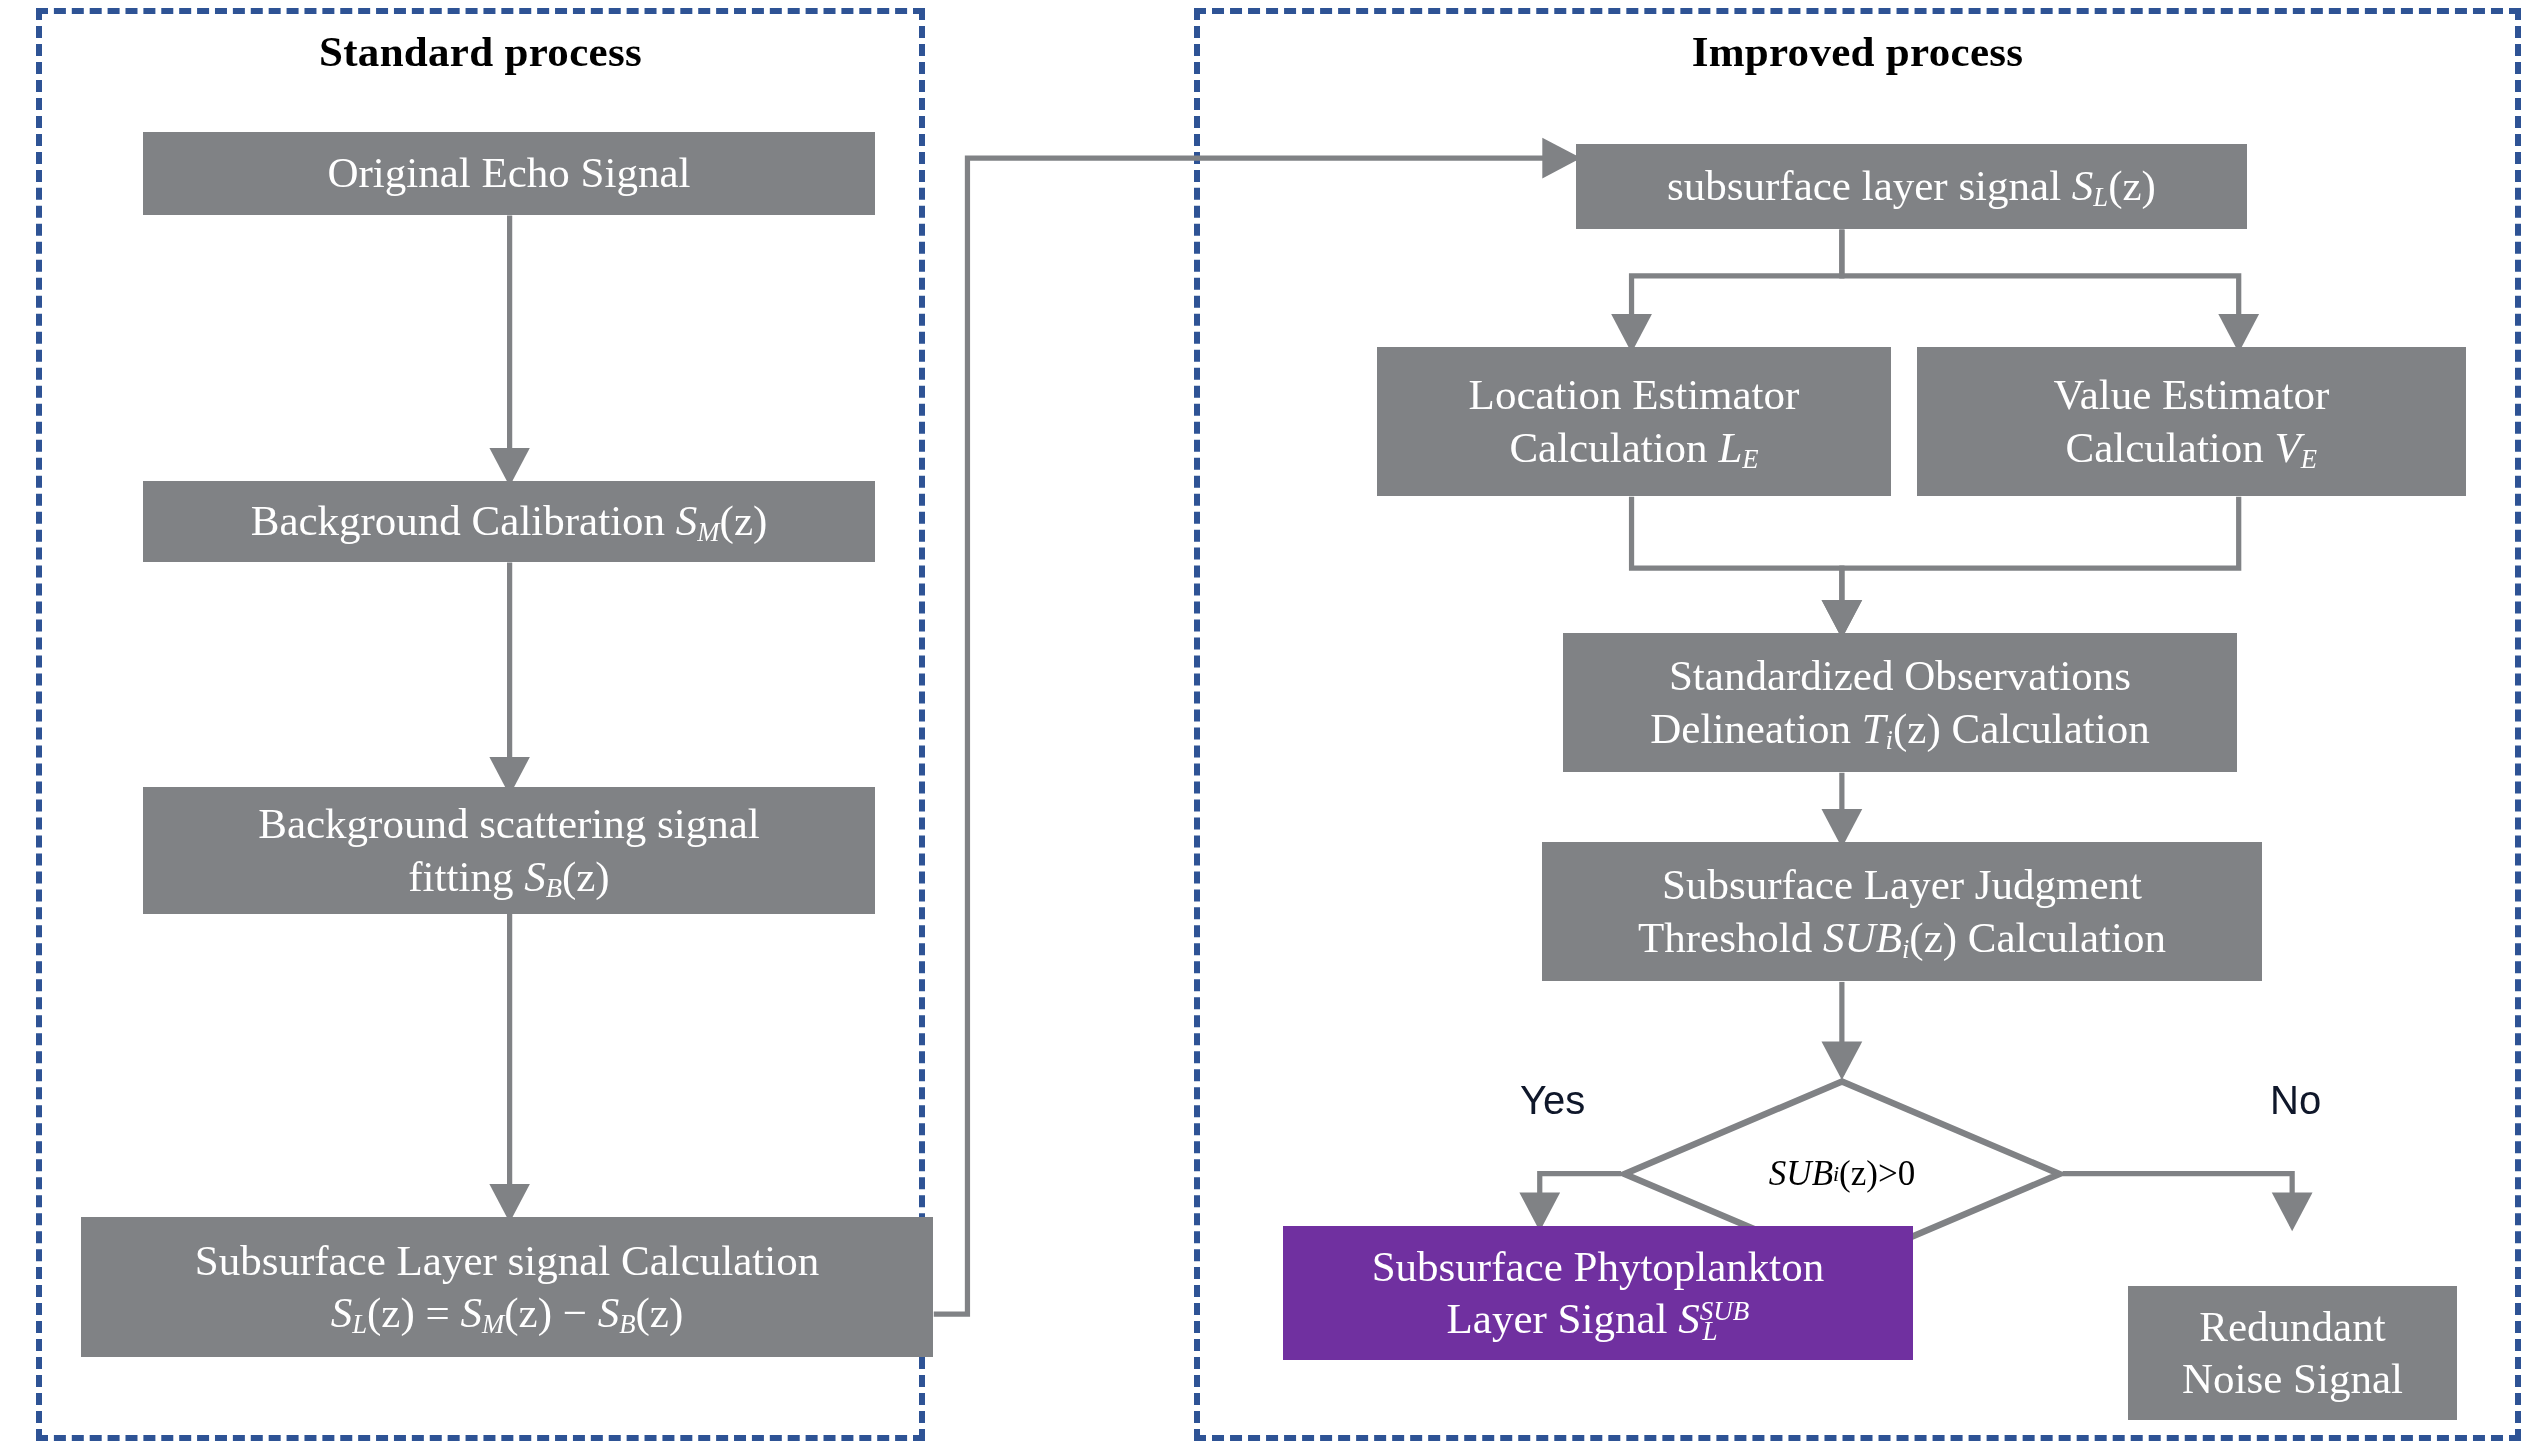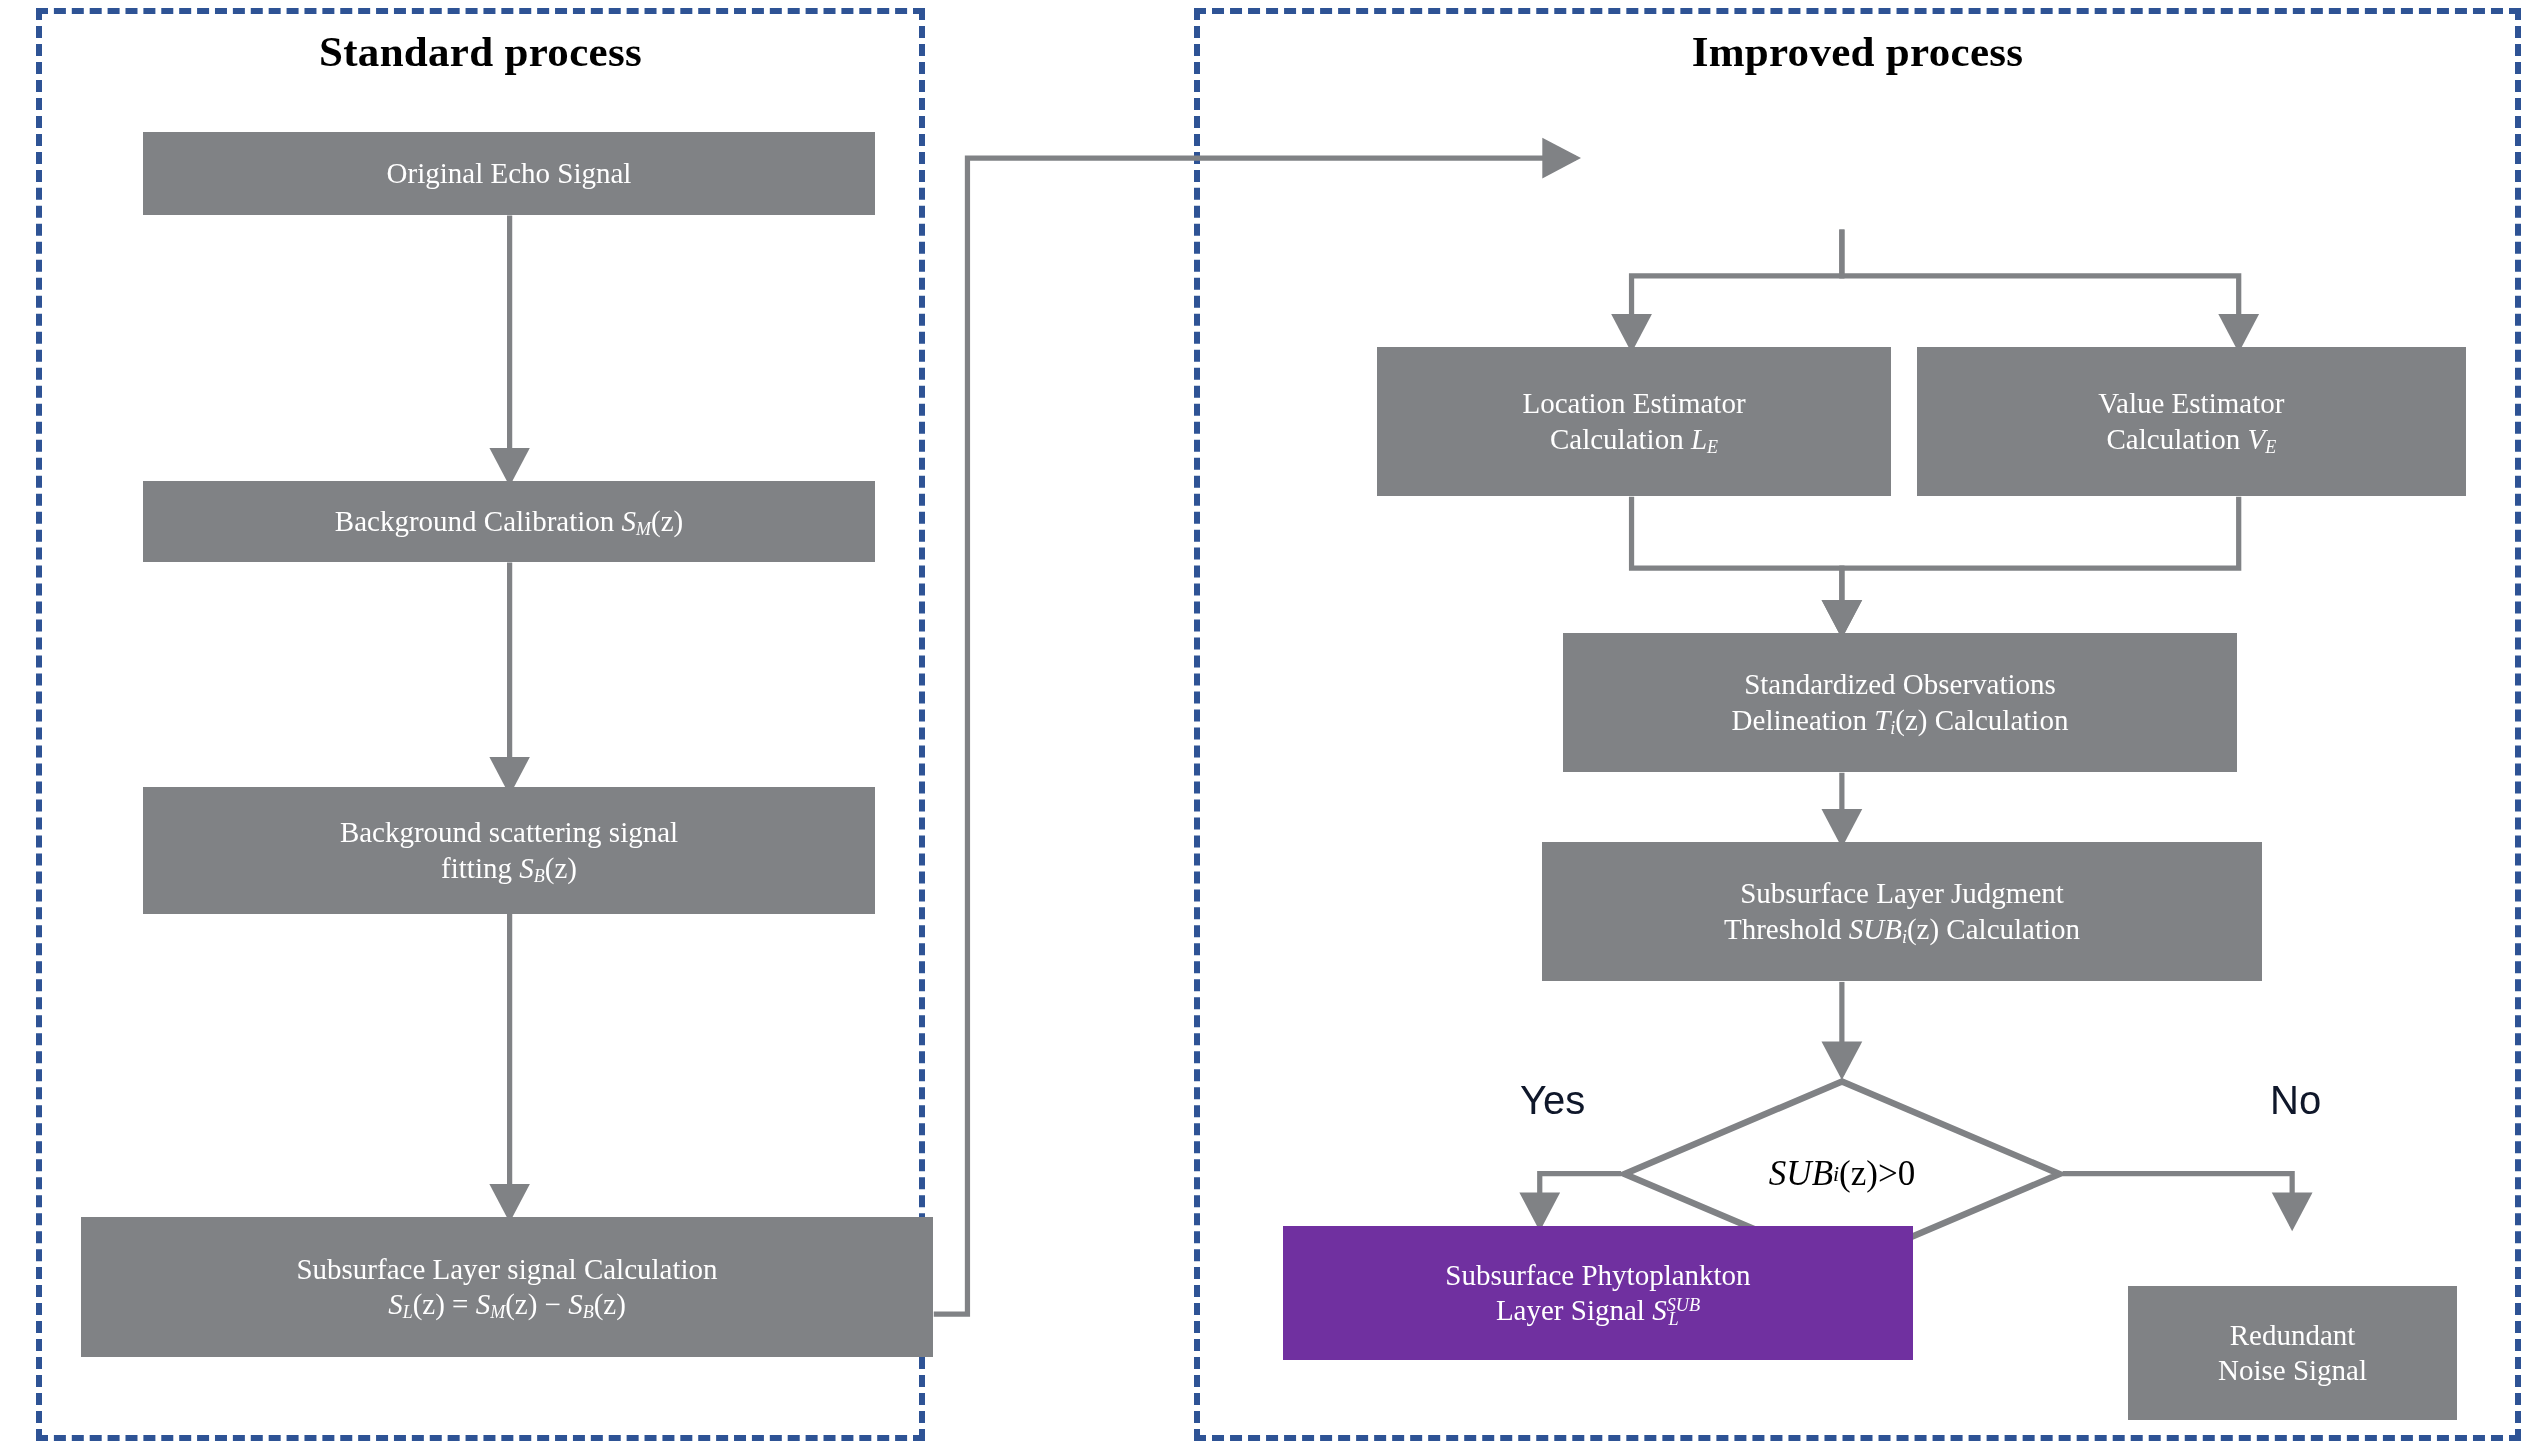--- a/index.html
+++ b/index.html
@@ -45,21 +45,21 @@
 
   
   .node {
     position: absolute;
     box-sizing: border-box;
     display: flex;
     align-items: center;
     justify-content: center;
     text-align: center;
     color: #ffffff;
-    font-size: 29px;
+    font-size: 43px;
     line-height: 1.22;
     padding: 2.3px 9.3px;
     background: #808285;
     font-family: "Liberation Serif", "DejaVu Serif", serif;
   }
   .node.purple { background: #7030A0; }
   .node span.txt { display: block; width: 100%; }
 
   
   i.v { font-style: italic; }
@@ -167,20 +167,23 @@
   </div>
 
   <div class="node" id="n-scatter" style="left:143px; top:787px; width:732px; height:127px;">
     <span class="txt"><span>Background scattering signal</span><br><span>fitting </span><i class="v">S</i><sub class="s">B</sub><span>(z)</span></span>
   </div>
 
   <div class="node" id="n-sub-calc" style="left:81px; top:1217px; width:852px; height:140px;">
     <span class="txt"><span>Subsurface Layer signal Calculation</span><br><i class="v">S</i><sub class="s">L</sub><span>(z) = </span><i class="v">S</i><sub class="s">M</sub><span>(z) − </span><i class="v">S</i><sub class="s">B</sub><span>(z)</span></span>
   </div>
 
+  <div class="node" id="n-sl" style="left:1576px; top:144px; width:671px; height:85px;">
+    <span class="txt"><span>subsurface layer signal </span><i class="v">S</i><sub class="s">L</sub><span>(z)</span></span>
+  </div>
 
   <div class="node" id="n-loc" style="left:1377px; top:347px; width:514px; height:149px;">
     <span class="txt"><span>Location Estimator</span><br><span>Calculation </span><i class="v">L</i><sub class="s">E</sub></span>
   </div>
 
   <div class="node" id="n-val" style="left:1917px; top:347px; width:549px; height:149px;padding-left:9px;">
     <span class="txt"><span>Value Estimator</span><br><span>Calculation </span><i class="v">V</i><sub class="s">E</sub></span>
   </div>
 
   <div class="node" id="n-std" style="left:1563px; top:633px; width:674px; height:139px;">

